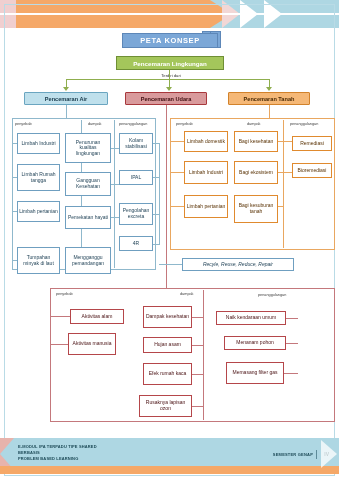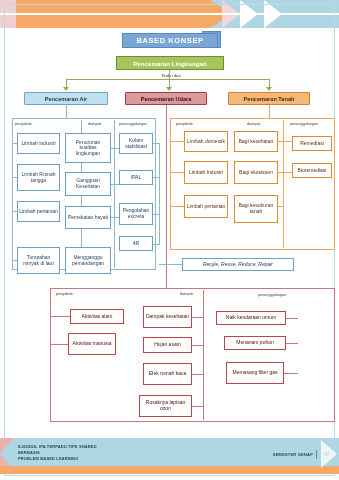--- a/index.html
+++ b/index.html
@@ -103,21 +103,21 @@
   <div class="chev white" style="left:264px"></div>
   <div class="whitesplit"></div>
 </div>
 
 <div class="frame"></div>
 
 <div class="title-stack">
   <div class="ts" style="left:82px"></div>
   <div class="ts" style="left:90px"></div>
 </div>
-<div class="title-box">BASED KONSEP</div>
+<div class="title-box">PETA KONSEP</div>
 
 <div class="root-box">Pencemaran Lingkungan</div>
 <div class="terdiri">Terdiri dari</div>
 
 <div class="ln" style="left:169px;top:70px;width:1px;height:9px;"></div>
 <div class="ln" style="left:66px;top:79px;width:204px;height:1px;"></div>
 <div class="ln" style="left:66px;top:79px;width:1px;height:9px;"></div>
 <div class="ln" style="left:169px;top:79px;width:1px;height:9px;"></div>
 <div class="ln" style="left:269px;top:79px;width:1px;height:9px;"></div>
 <div class="arrow-g" style="left:63px;top:87px;"></div>

